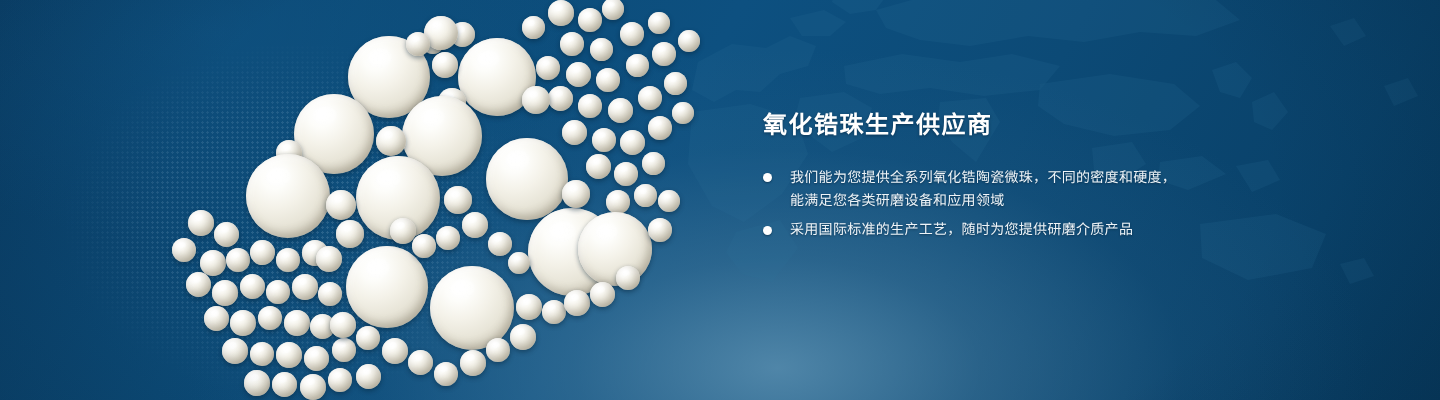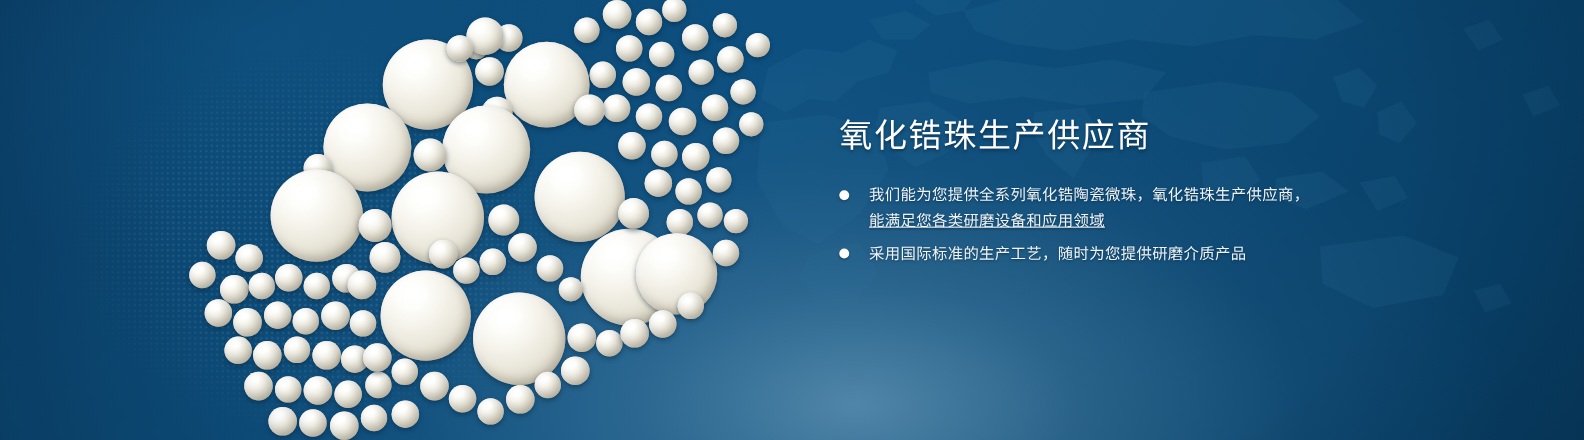--- a/index.html
+++ b/index.html
@@ -67,36 +67,36 @@
     background:radial-gradient(ellipse at 40% 40%, rgba(255,255,255,.95) 0%, rgba(255,255,255,.45) 55%, rgba(255,255,255,0) 100%);
     filter:blur(1px);
   }
   .bead.sm::after{left:26%;top:17%;width:32%;height:26%;filter:blur(0.6px);}
 
   
   .copy{
     position:absolute;left:763px;top:106px;width:500px;
   }
   .headline{
-    color:#ffffff;font-size:30px;line-height:38px;font-weight:400;
+    color:#ffffff;font-size:24px;line-height:38px;font-weight:700;
     letter-spacing:1.5px;margin:0 0 22px 0;
     text-shadow:0 1px 3px rgba(3,28,48,.55);
   }
   .bullets{list-style:none;margin:0;padding:0;}
   .bullet{
     position:relative;padding-left:27px;margin-bottom:7px;
     color:#eef4f8;font-size:14px;line-height:23px;letter-spacing:.3px;
     text-shadow:0 1px 2px rgba(3,28,48,.55);
   }
-  .bullet:last-child{margin-bottom:0;}
+  .bullet:last-child{margin-bottom:0;font-family:Liberation Mono, monospace;}
   .bullet .dot{
     position:absolute;left:0;top:7px;width:9px;height:9px;border-radius:50%;
     background:#ffffff;box-shadow:0 1px 2px rgba(3,28,48,.5);
   }
-  .bullet .l2{display:block;text-decoration:underline;}
+  .bullet .l2{display:block;}
 </style>
 </head>
 <body>
 
 <div class="banner">
 
   <div class="bg-base2"></div>
   <div class="bg-glow"></div>
 
   <div class="world-map">
@@ -255,21 +255,21 @@
   </div>
 
   <div class="bg-vignette"></div>
 
   <div class="copy">
     <h1 class="headline">氧化锆珠生产供应商</h1>
 
     <ul class="bullets">
       <li class="bullet">
         <span class="dot"></span>
-        <span>我们能为您提供全系列氧化锆陶瓷微珠，氧化锆珠生产供应商，</span>
+        <span>我们能为您提供全系列氧化锆陶瓷微珠，不同的密度和硬度，</span>
         <span class="l2">能满足您各类研磨设备和应用领域</span>
       </li>
       <li class="bullet">
         <span class="dot"></span>
         <span>采用国际标准的生产工艺，随时为您提供研磨介质产品</span>
       </li>
     </ul>
   </div>
 
 </div>

